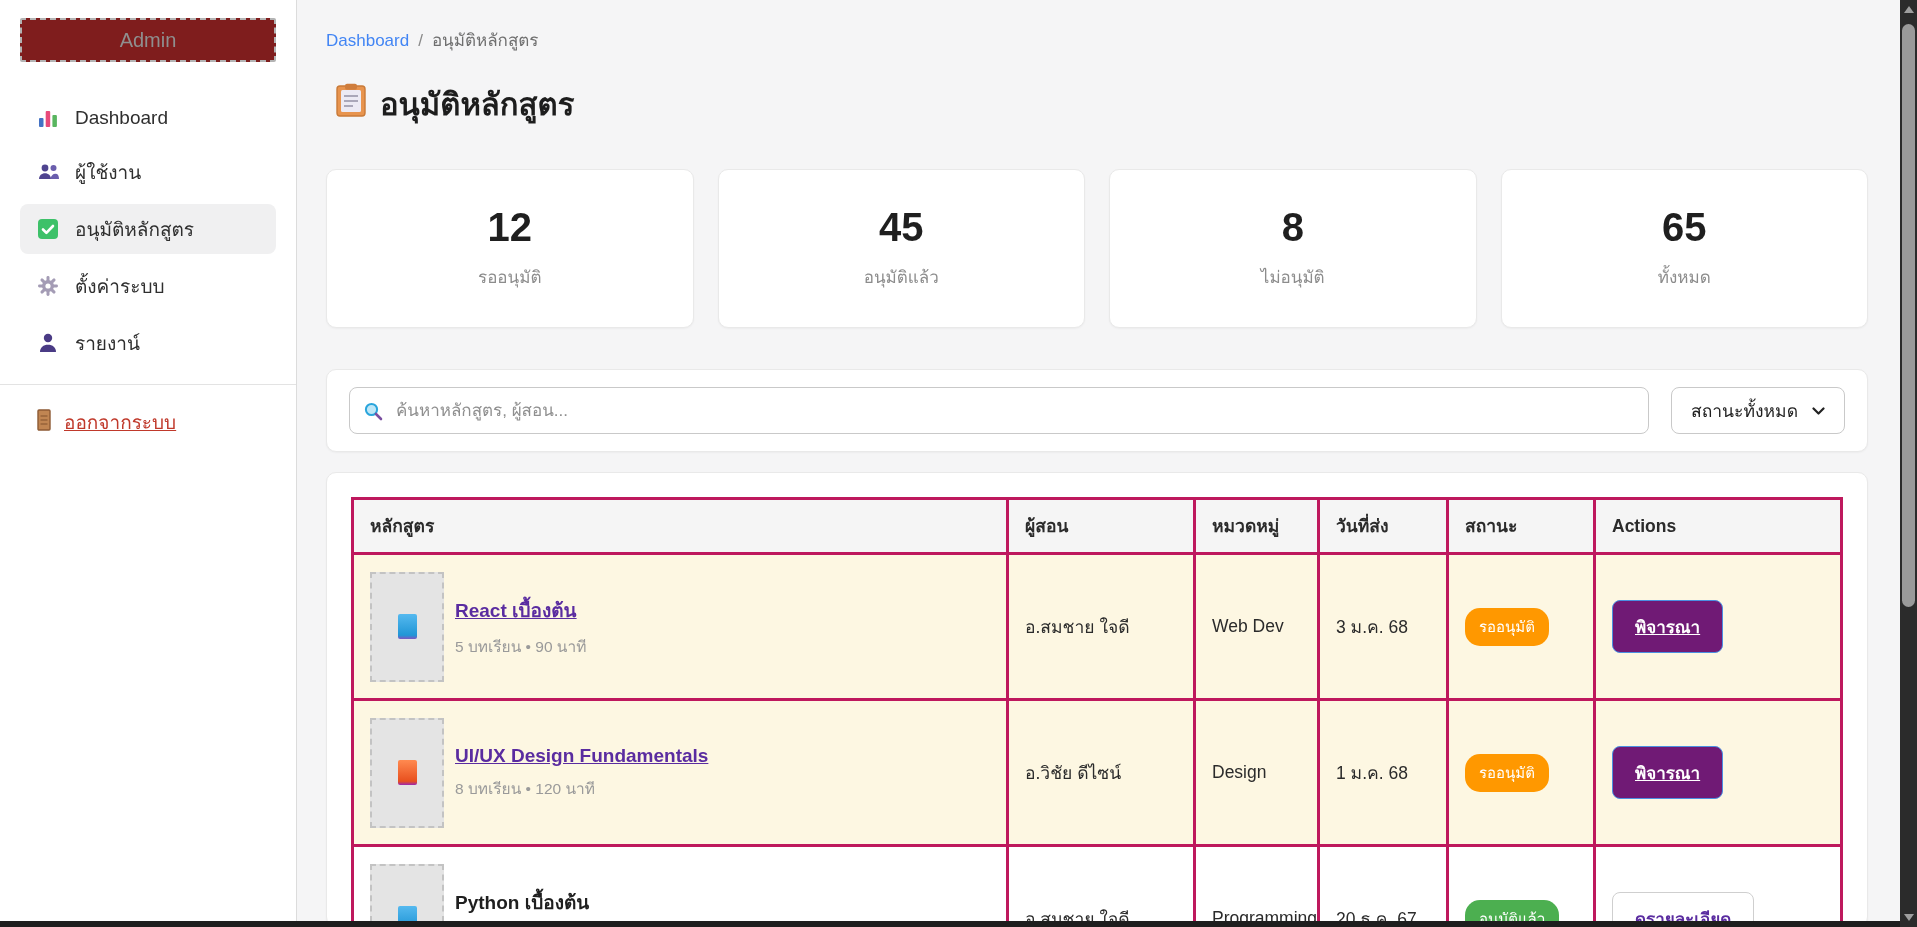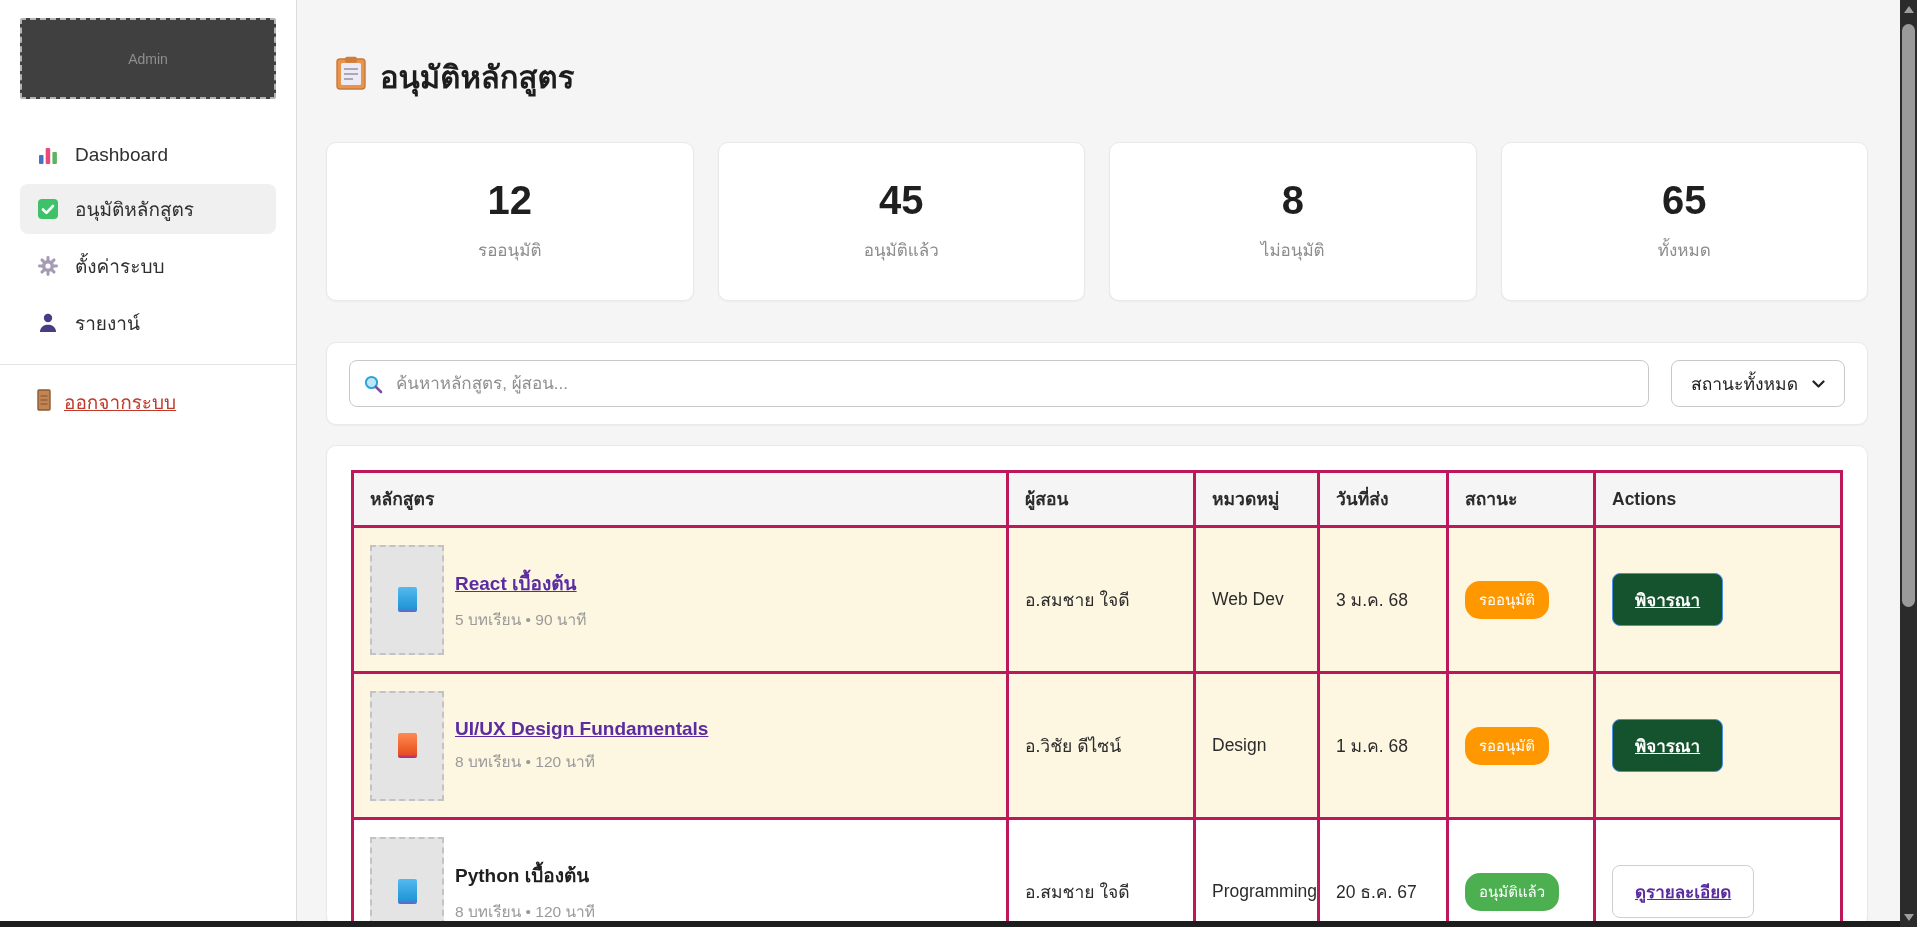--- a/index.html
+++ b/index.html
@@ -5,23 +5,23 @@
   * { box-sizing: border-box; margin: 0; padding: 0; }
   html,body { width:1917px; height:927px; overflow:hidden; }
   body {
     font-family: "Liberation Sans", "DejaVu Sans", sans-serif;
     background:#f5f5f6; display:flex; position:relative; color:#2b2b2b;
   }
 
   
   .sidebar{ width:297px; min-width:297px; background:#ffffff; border-right:1px solid #dcdcdc;
             padding:18px 20px 0 20px; height:100%; }
-  .logo-box{ height:81px; background:#404040; border:2px dashed #b3b3b3; border-radius:2px;
+  .logo-box{ height:44px; background:#7f1d1d; border:2px dashed #b3b3b3; border-radius:2px;
              display:flex; align-items:center; justify-content:center;
-             color:#8f8f8f; font-size:14px; }
+             color:#8f8f8f; font-size:20px; }
   .nav{ margin-top:34px; }
   .menu-item{ display:flex; align-items:center; gap:15px; padding:10px 16px; margin-bottom:7px;
               font-size:19px; color:#2f2f2f; border-radius:8px; cursor:pointer; }
   .menu-item.active{ background:#f0f0f1; }
   .menu-item .ic{ width:24px; height:24px; display:flex; align-items:center; justify-content:center; }
   .side-divider{ border:none; border-top:1px solid #e3e3e3; margin:16px -20px 0 -20px; }
   .logout{ display:inline-flex; align-items:center; gap:12px; margin:22px 0 0 16px;
            color:#c0392b; font-size:19px; text-decoration:underline; cursor:pointer; }
 
   
@@ -68,21 +68,21 @@
   .sq.blue{ background:linear-gradient(180deg,#55b9ef 0%,#2196d6 85%,#7e57c2 100%); }
   .sq.orange{ background:linear-gradient(180deg,#ff8a50 0%,#e8501e 85%,#9c27b0 100%); }
   .course-title-link{ font-size:19px; font-weight:bold; color:#5a2ca0; text-decoration:underline; cursor:pointer; }
   .course-title-plain{ font-size:19px; font-weight:bold; color:#1f1f1f; }
   .course-meta{ font-size:15.5px; color:#9a9a9a; margin-top:9px; }
   .badge{ display:inline-block; padding:7px 14px; border-radius:15px; color:#fff; font-size:15px; }
   .badge.pending{ background:#ff9800; }
   .badge.approved{ background:#4caf50; }
   .btn{ display:inline-block; border-radius:8px; font-size:17px; font-weight:bold;
         text-decoration:underline; padding:12px 22px; cursor:pointer; }
-  .btn.primary{ background:#14532d; color:#fff; border:1px solid #4a90e2; }
+  .btn.primary{ background:#701a75; color:#fff; border:1px solid #4a90e2; }
   .btn.outline{ background:#fff; color:#5a2ca0; border:1px solid #cfcfcf; }
 
   
   .scrollbar{ position:fixed; right:0; top:0; width:17px; height:927px; background:#2b2b2b; z-index:20; }
   .scroll-arrow{ position:absolute; left:0; width:17px; height:17px; display:flex;
                  align-items:center; justify-content:center; }
   .scroll-arrow.up{ top:1px; } .scroll-arrow.down{ bottom:1px; }
   .tri-up{ width:0;height:0;border-left:5px solid transparent;border-right:5px solid transparent;
            border-bottom:7px solid #9e9e9e; }
   .tri-down{ width:0;height:0;border-left:5px solid transparent;border-right:5px solid transparent;
@@ -103,20 +103,31 @@
   <nav class="nav">
     <div class="menu-item">
       <span class="ic">
         <svg width="22" height="22" viewBox="0 0 22 22">
             <rect x="2" y="11" width="4.5" height="9" rx="1" fill="#4472c4"></rect>
             <rect x="8.7" y="4" width="4.5" height="16" rx="1" fill="#e84a7a"></rect>
             <rect x="15.4" y="8" width="4.5" height="12" rx="1" fill="#59b55f"></rect>
           </svg>
       </span>
       <span>Dashboard</span>
+    </div>
+    <div class="menu-item">
+      <span class="ic">
+        <svg width="23" height="22" viewBox="0 0 23 22">
+            <circle cx="8" cy="7" r="3.4" fill="#4f4490"></circle>
+            <path d="M2 18c0-3.5 2.7-5.8 6-5.8s6 2.3 6 5.8z" fill="#4f4490"></path>
+            <circle cx="16.5" cy="7" r="3" fill="#6a5ead"></circle>
+            <path d="M13.5 18c.4-3.2 2.4-5.2 5-5.2 2.2 0 3.5 1.9 3.5 5.2z" fill="#6a5ead"></path>
+          </svg>
+      </span>
+      <span>ผู้ใช้งาน</span>
     </div>
     <div class="menu-item active">
       <span class="ic">
         <svg width="22" height="22" viewBox="0 0 22 22">
             <rect x="1" y="1" width="20" height="20" rx="4" fill="#3dc169"></rect>
             <path d="M6 11.5l3.4 3.4L16 8" stroke="#fff" stroke-width="2.6" fill="none" stroke-linecap="round" stroke-linejoin="round"></path>
           </svg>
       </span>
       <span>อนุมัติหลักสูตร</span>
     </div>
@@ -156,20 +167,23 @@
           <line x1="4.5" y1="11" x2="11.5" y2="11" stroke="#8d5a34" stroke-width="1.2"></line>
           <line x1="4.5" y1="15" x2="11.5" y2="15" stroke="#8d5a34" stroke-width="1.2"></line>
         </svg>
     </span>
     <span>ออกจากระบบ</span>
   </a>
 </aside>
 
 <main class="main">
 
+  <div class="breadcrumb">
+    <a>Dashboard</a><span class="sep">/</span><span>อนุมัติหลักสูตร</span>
+  </div>
 
   <h1 class="page-title">
     <span>
       <svg width="30" height="34" viewBox="0 0 30 34">
           <rect x="1" y="3" width="28" height="30" rx="3" fill="#e8944e" stroke="#c97a38" stroke-width="1.4"></rect>
           <rect x="5" y="7" width="20" height="22" rx="1.5" fill="#eceaf4"></rect>
           <rect x="9" y="0.8" width="12" height="6" rx="2" fill="#cf7d3c"></rect>
           <line x1="8" y1="13" x2="22" y2="13" stroke="#9a96ab" stroke-width="1.6"></line>
           <line x1="8" y1="18" x2="22" y2="18" stroke="#9a96ab" stroke-width="1.6"></line>
           <line x1="8" y1="23" x2="17" y2="23" stroke="#9a96ab" stroke-width="1.6"></line>

